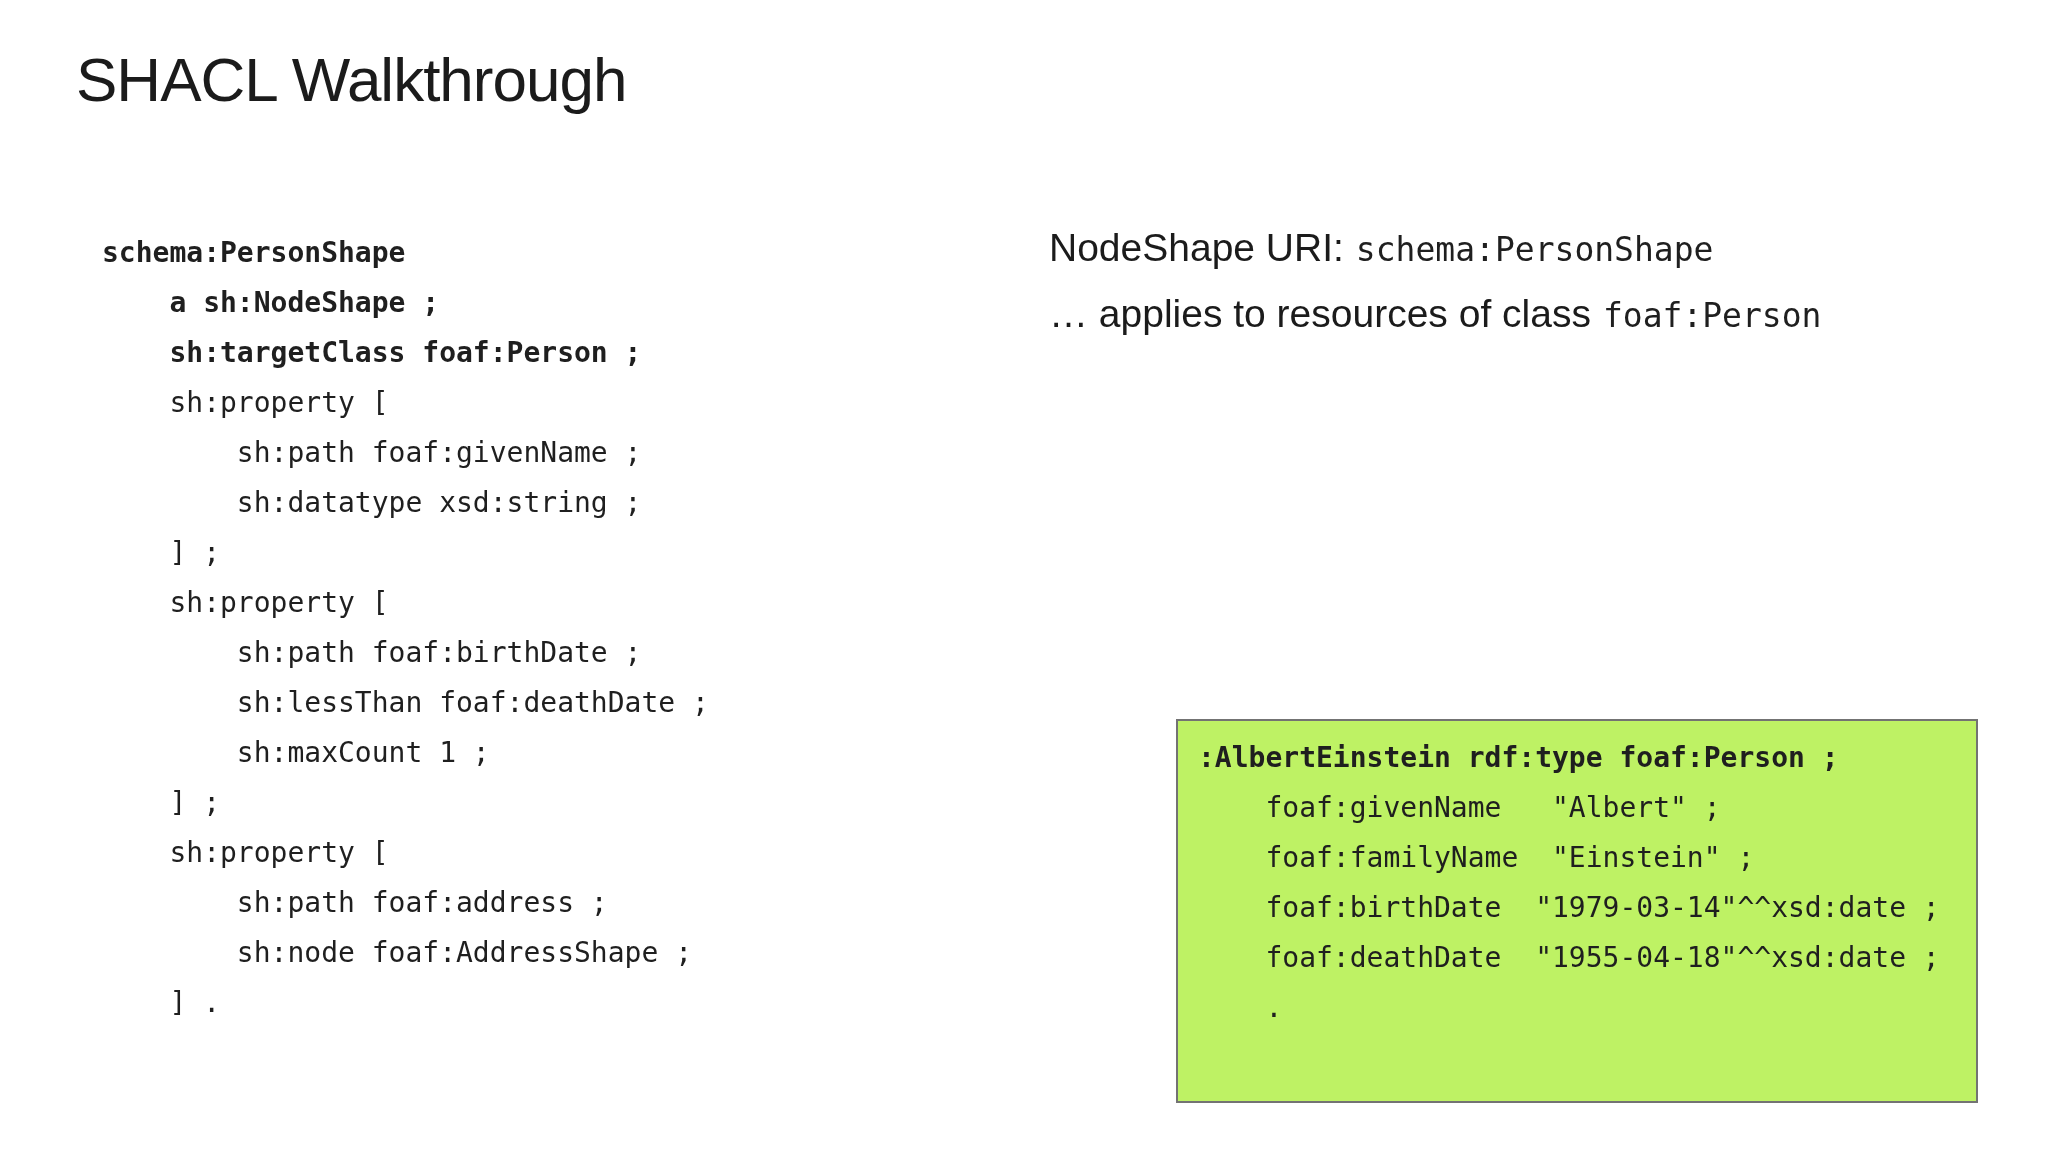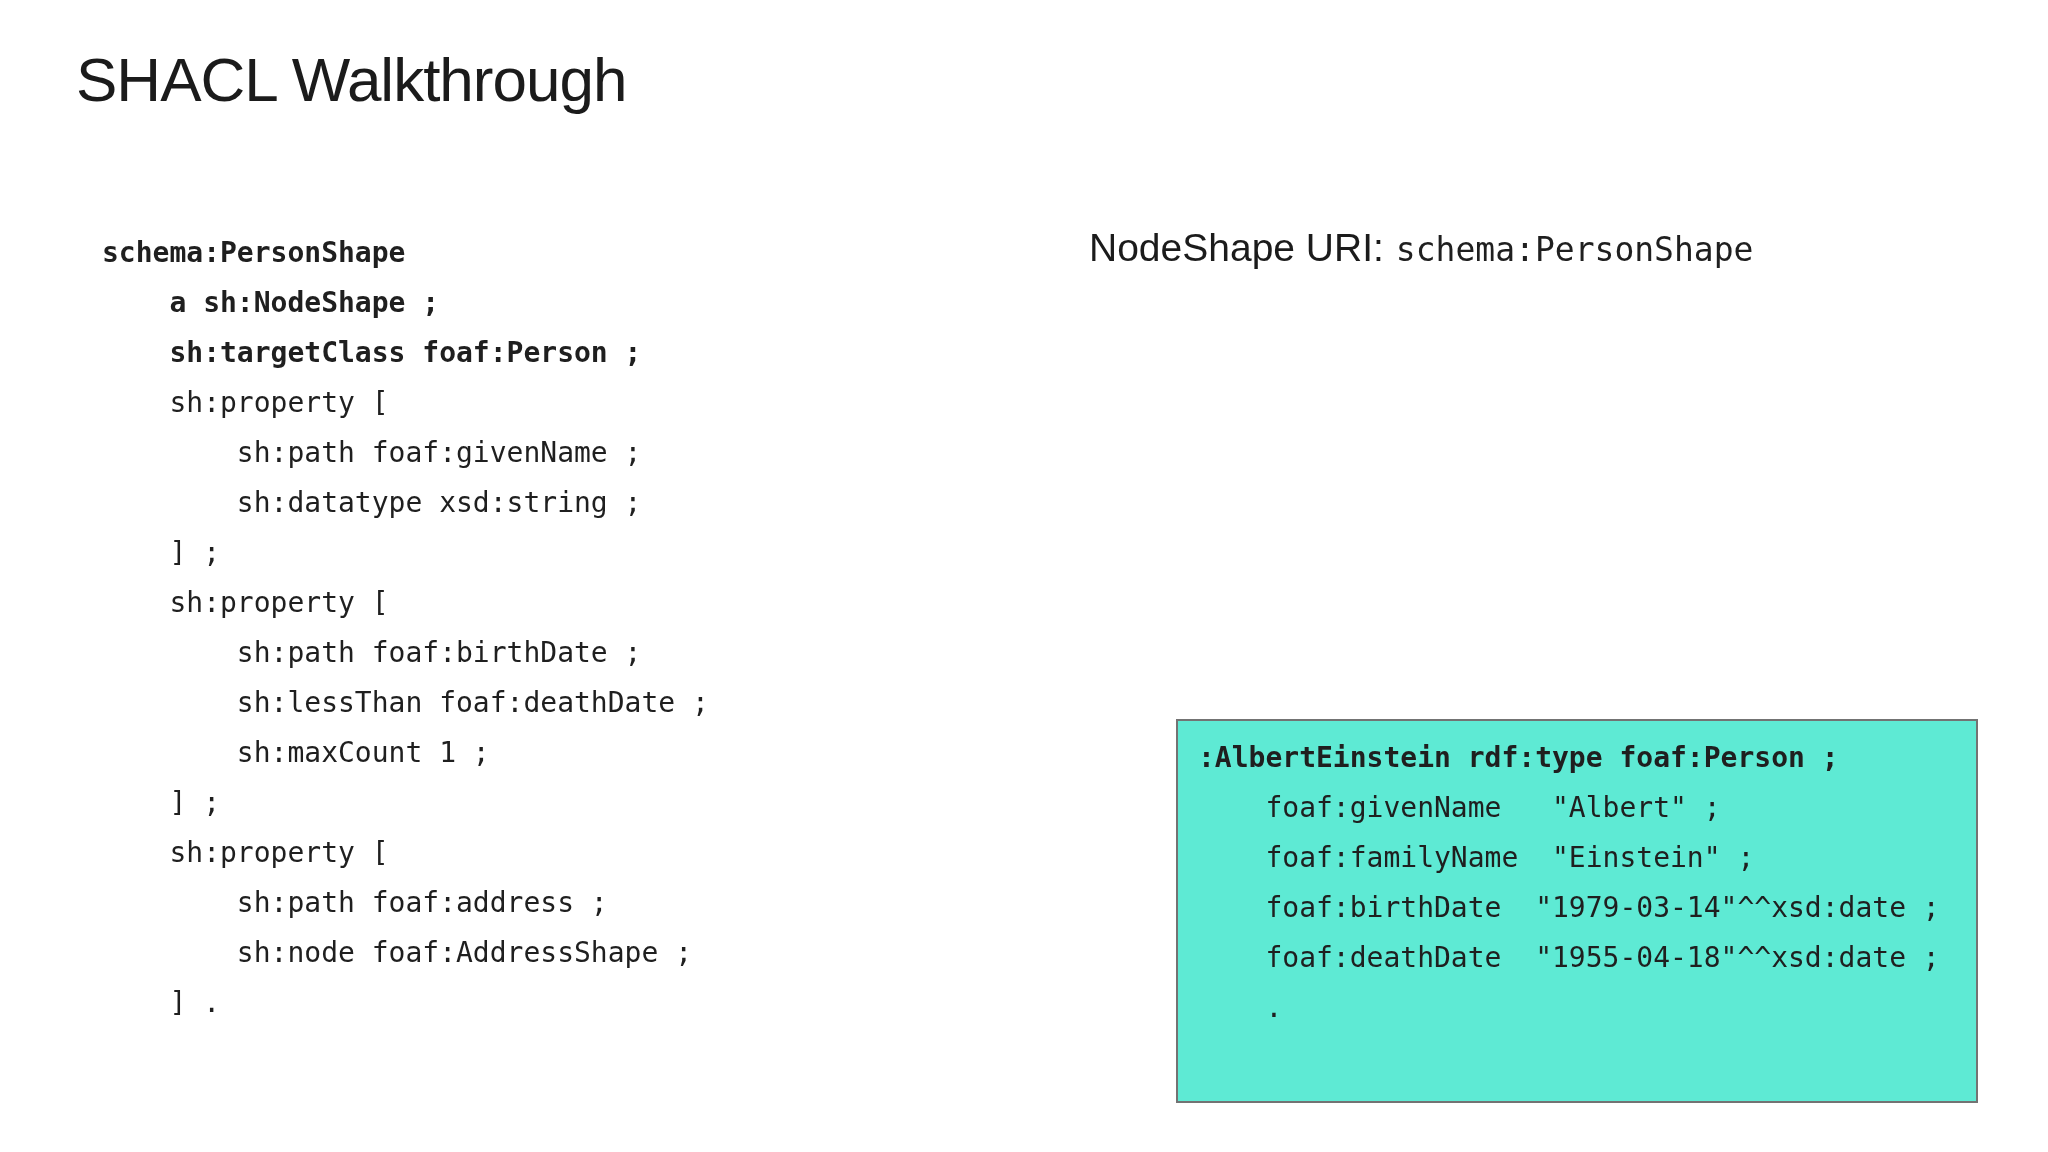--- a/index.html
+++ b/index.html
@@ -47,21 +47,20 @@
   .code-line {
     white-space: pre;
   }
   .code-line.bold {
     font-weight: bold;
   }
   .annotations {
     position: absolute;
     left: 1049px;
     top: 224px;
-    margin-left: 40px;
   }
   .ann-line {
     margin: 0 0 16px 0;
     font-size: 39px;
     line-height: 48px;
     color: #1b1b1b;
     white-space: nowrap;
   }
   .ann-label {
     margin-right: 12px;
@@ -72,36 +71,37 @@
     color: #1f1f1f;
   }
   .instance-box {
     position: absolute;
     left: 1176px;
     top: 719px;
     width: 802px;
     height: 384px;
     border: 2px solid #737373;
     box-sizing: border-box;
-    background: #5eead4;
+    background: #bef264;
   }
   .instance-code {
     padding: 12px 0 0 20px;
   }
 </style>
 </head>
 <body>
 
 <div class="slide">
 
   <h1 class="title">SHACL Walkthrough</h1>
 
   <pre class="code shape-code"><div class="code-line bold">schema:PersonShape</div><div class="code-line bold">    a sh:NodeShape ;</div><div class="code-line bold">    sh:targetClass foaf:Person ;</div><div class="code-line">    sh:property [</div><div class="code-line">        sh:path foaf:givenName ;</div><div class="code-line">        sh:datatype xsd:string ;</div><div class="code-line">    ] ;</div><div class="code-line">    sh:property [</div><div class="code-line">        sh:path foaf:birthDate ;</div><div class="code-line">        sh:lessThan foaf:deathDate ;</div><div class="code-line">        sh:maxCount 1 ;</div><div class="code-line">    ] ;</div><div class="code-line">    sh:property [</div><div class="code-line">        sh:path foaf:address ;</div><div class="code-line">        sh:node foaf:AddressShape ;</div><div class="code-line">    ] .</div></pre>
 
   <div class="annotations">
     <p class="ann-line"><span class="ann-label">NodeShape URI:</span><span class="ann-code">schema:PersonShape</span></p>
+    <p class="ann-line"><span class="ann-label">… applies to resources of class</span><span class="ann-code">foaf:Person</span></p>
   </div>
 
   <div class="instance-box">
     <pre class="code instance-code"><div class="code-line bold">:AlbertEinstein rdf:type foaf:Person ;</div><div class="code-line">    foaf:givenName   "Albert" ;</div><div class="code-line">    foaf:familyName  "Einstein" ;</div><div class="code-line">    foaf:birthDate  "1979-03-14"^^xsd:date ;</div><div class="code-line">    foaf:deathDate  "1955-04-18"^^xsd:date ;</div><div class="code-line">    .</div></pre>
   </div>
 
 </div>
 
 </body></html>

